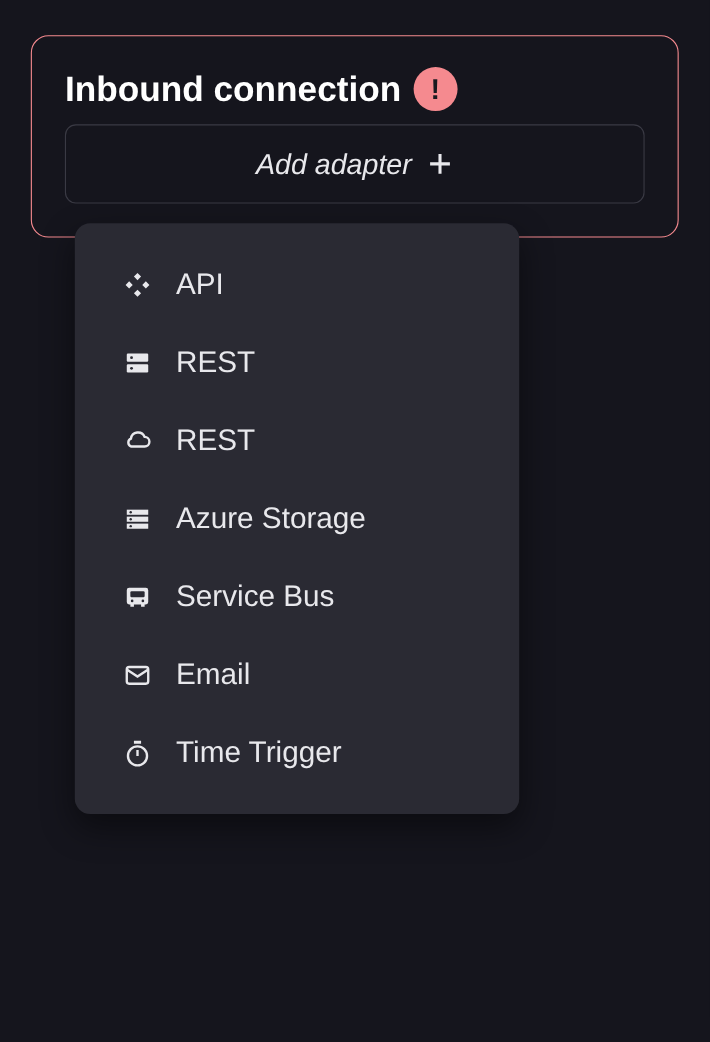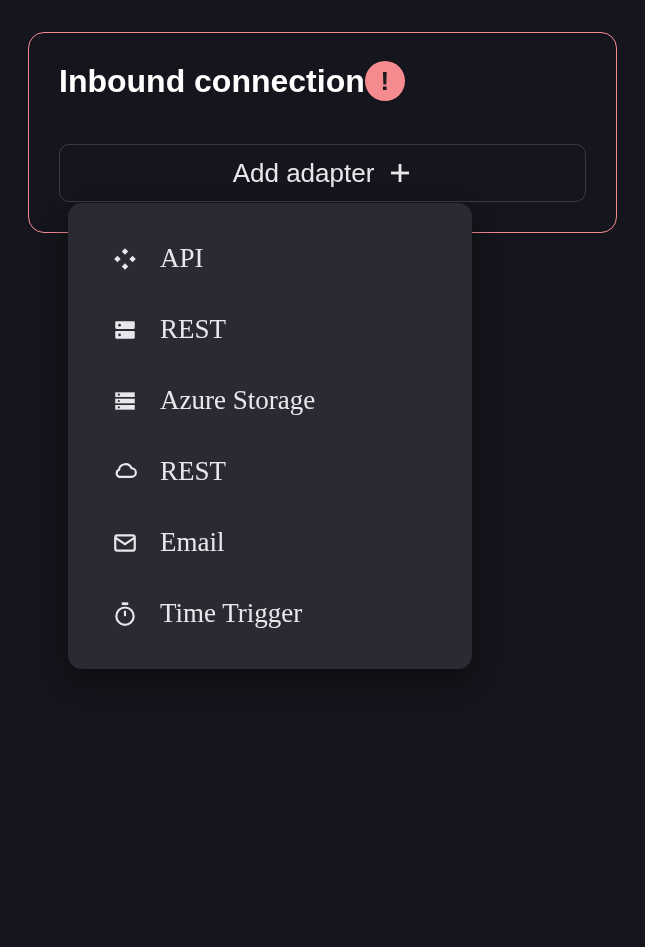--- a/index.html
+++ b/index.html
@@ -21,51 +21,52 @@
       left: 28px;
       right: 28px;
       border: 1.5px solid #f58a8f;
       border-radius: 16px;
       padding: 28px 30px 30px 30px;
       background: transparent;
     }
     .card-header {
       display: flex;
       align-items: center;
-      gap: 0;
-      margin-bottom: 43px;
+      gap: 11px;
+      margin-bottom: 12px;
     }
     .card-title {
       color: #ffffff;
       font-size: 32px;
       font-weight: 600;
     }
     .warning-badge {
       width: 40px;
       height: 40px;
       border-radius: 50%;
       background: #f58a8f;
       display: flex;
       align-items: center;
       justify-content: center;
       color: #1a1a20;
       font-size: 26px;
       font-weight: 700;
     }
     .add-button {
       width: 100%;
-      height: 58px;
+      height: 72px;
       background: transparent;
       border: 1.5px solid #3a3a44;
       border-radius: 10px;
       display: flex;
       align-items: center;
       justify-content: center;
       gap: 14px;
       cursor: pointer;
+      font-style: italic;
     }
     .add-button-label {
       color: #e8e8ec;
       font-size: 26px;
       font-weight: 500;
     }
     .plus-icon {
       width: 24px;
       height: 24px;
       stroke: #e8e8ec;
@@ -100,21 +101,20 @@
       height: 26px;
       stroke: #e8e8ec;
       stroke-width: 2;
       fill: none;
       flex-shrink: 0;
     }
     .menu-label {
       color: #e8e8ec;
       font-size: 27px;
       font-weight: 500;
-      font-family: Liberation Serif, serif;
     }
   </style>
 </head>
 <body>
 
 <div class="card">
   <div class="card-header">
     <span class="card-title">Inbound connection</span>
     <span class="warning-badge">!</span>
   </div>
@@ -141,38 +141,47 @@
       <rect x="3" y="4" width="18" height="7" rx="1"></rect>
       <rect x="3" y="13" width="18" height="7" rx="1"></rect>
       <circle cx="7" cy="7.5" r="1.2" fill="#2a2a33"></circle>
       <circle cx="7" cy="16.5" r="1.2" fill="#2a2a33"></circle>
     </svg>
     <span class="menu-label">REST</span>
   </div>
 
 
   <div class="menu-item">
+    <svg class="menu-icon-stroke" viewBox="0 0 24 24">
+      <path d="M18 16.5 a4 4 0 0 0 0 -8 a6 6 0 0 0 -11.5 1.5 A3.5 3.5 0 0 0 6.5 16.5 Z"></path>
+    </svg>
+    <span class="menu-label">REST</span>
+  </div>
+
+  <div class="menu-item">
     <svg class="menu-icon" viewBox="0 0 24 24">
       <rect x="3" y="4" width="18" height="4.3"></rect>
       <rect x="3" y="9.85" width="18" height="4.3"></rect>
       <rect x="3" y="15.7" width="18" height="4.3"></rect>
       <circle cx="6.3" cy="6.15" r="1" fill="#2a2a33"></circle>
       <circle cx="6.3" cy="12" r="1" fill="#2a2a33"></circle>
       <circle cx="6.3" cy="17.85" r="1" fill="#2a2a33"></circle>
     </svg>
     <span class="menu-label">Azure Storage</span>
   </div>
 
   <div class="menu-item">
-    <svg class="menu-icon-stroke" viewBox="0 0 24 24">
-      <path d="M18 16.5 a4 4 0 0 0 0 -8 a6 6 0 0 0 -11.5 1.5 A3.5 3.5 0 0 0 6.5 16.5 Z"></path>
+    <svg class="menu-icon" viewBox="0 0 24 24">
+      <path d="M5 4 h14 a2 2 0 0 1 2 2 v10 a2 2 0 0 1 -2 2 h-1 v2 h-3 v-2 h-6 v2 h-3 v-2 h-1 a2 2 0 0 1 -2 -2 v-10 a2 2 0 0 1 2 -2 z"></path>
+      <rect x="6" y="7" width="12" height="5" fill="#2a2a33" rx="1"></rect>
+      <circle cx="7.5" cy="15" r="1.1" fill="#2a2a33"></circle>
+      <circle cx="16.5" cy="15" r="1.1" fill="#2a2a33"></circle>
     </svg>
-    <span class="menu-label">REST</span>
+    <span class="menu-label">Service Bus</span>
   </div>
-
 
   <div class="menu-item">
     <svg class="menu-icon-stroke" viewBox="0 0 24 24">
       <rect x="3" y="5" width="18" height="14" rx="2"></rect>
       <path d="M3 7 L12 13 L21 7"></path>
     </svg>
     <span class="menu-label">Email</span>
   </div>
 
   <div class="menu-item">

